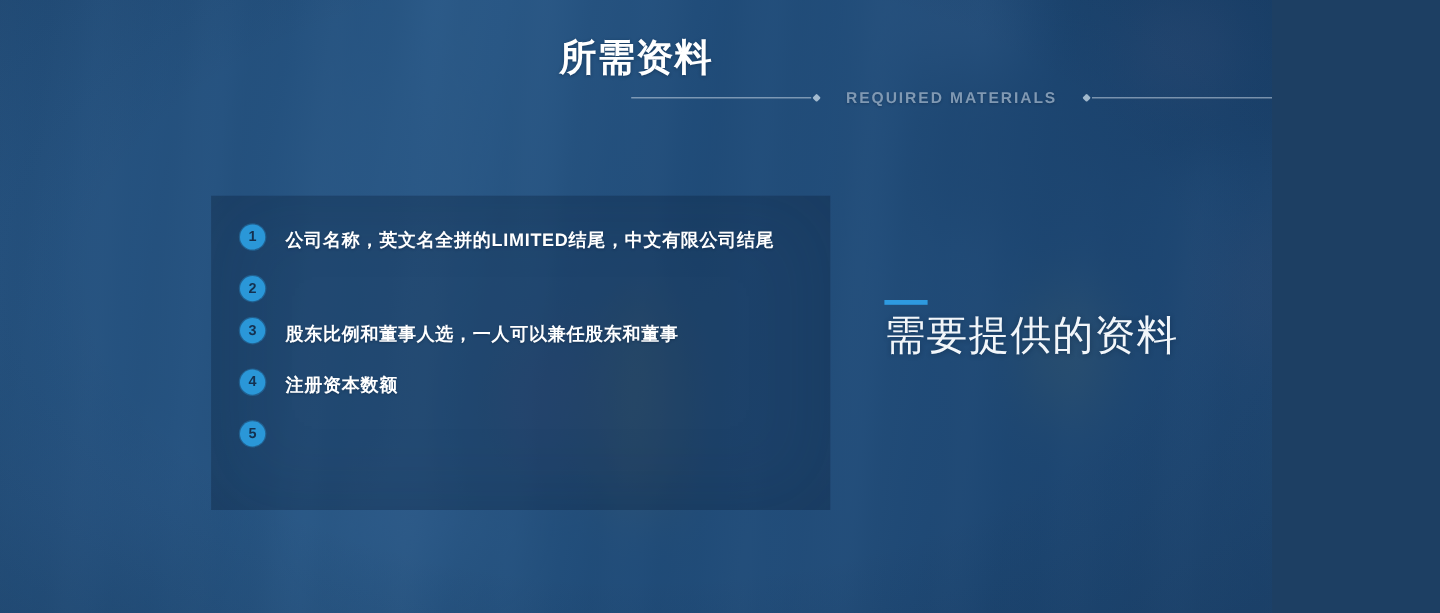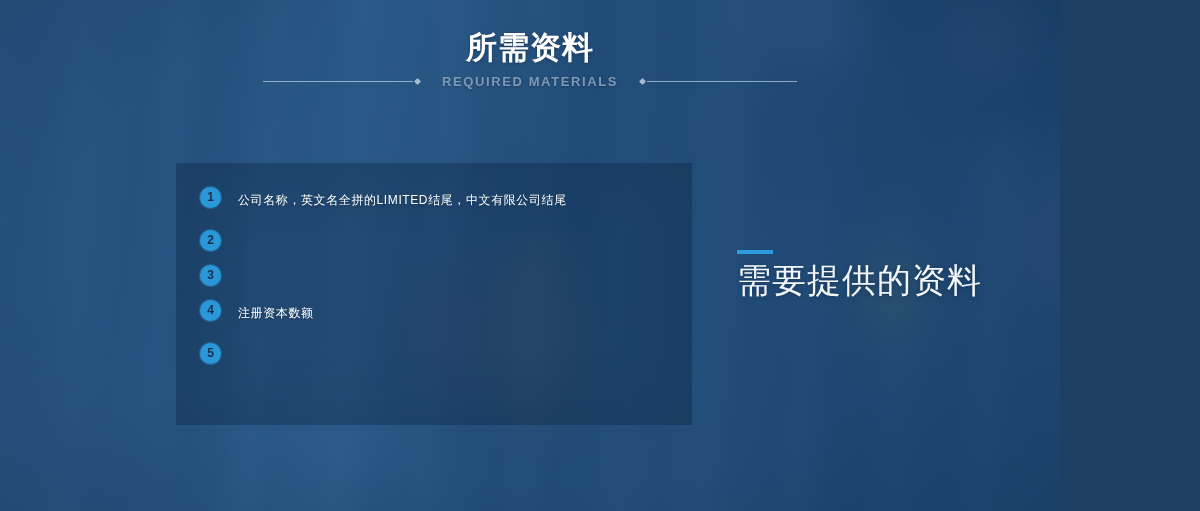--- a/index.html
+++ b/index.html
@@ -130,21 +130,21 @@
     line-height: 40px;
     font-weight: bold;
     color: #ffffff;
     letter-spacing: 1px;
     text-shadow: 0 1px 3px rgba(10,30,55,.45);
   }
   .header-sub-row {
     margin-top: 6px;
     display: flex;
     align-items: center;
-    justify-content: center;
+    justify-content: flex-end;
     gap: 0;
   }
   .header-sub {
     font-size: 13px;
     font-weight: bold;
     letter-spacing: 1.6px;
     color: #8099b3;
     padding: 0 22px;
     white-space: nowrap;
     text-shadow: 0 1px 2px rgba(10,30,55,.35);
@@ -200,22 +200,22 @@
     background: #2a97d8;
     color: #14304f;
     font-size: 12px;
     font-weight: bold;
     line-height: 21px;
     text-align: center;
     box-shadow: 0 0 0 1px rgba(42,151,216,0.35);
   }
   .req-text {
     margin-left: 17px;
-    font-size: 12px;
-    font-weight: normal;
+    font-size: 15px;
+    font-weight: bold;
     line-height: 31px;
     color: #ffffff;
     letter-spacing: .6px;
     text-shadow: 0 1px 2px rgba(10,30,55,.40);
   }
 
   
   .side {
     position: absolute;
     left: 737px;
@@ -283,20 +283,21 @@
         <span class="badge">1</span>
         <span class="req-text">公司名称，英文名全拼的LIMITED结尾，中文有限公司结尾</span>
       </li>
 
       <li class="req-item">
         <span class="badge">2</span>
       </li>
 
       <li class="req-item">
         <span class="badge">3</span>
+        <span class="req-text">股东比例和董事人选，一人可以兼任股东和董事</span>
       </li>
 
       <li class="req-item">
         <span class="badge">4</span>
         <span class="req-text">注册资本数额</span>
       </li>
 
       <li class="req-item">
         <span class="badge">5</span>
       </li>

